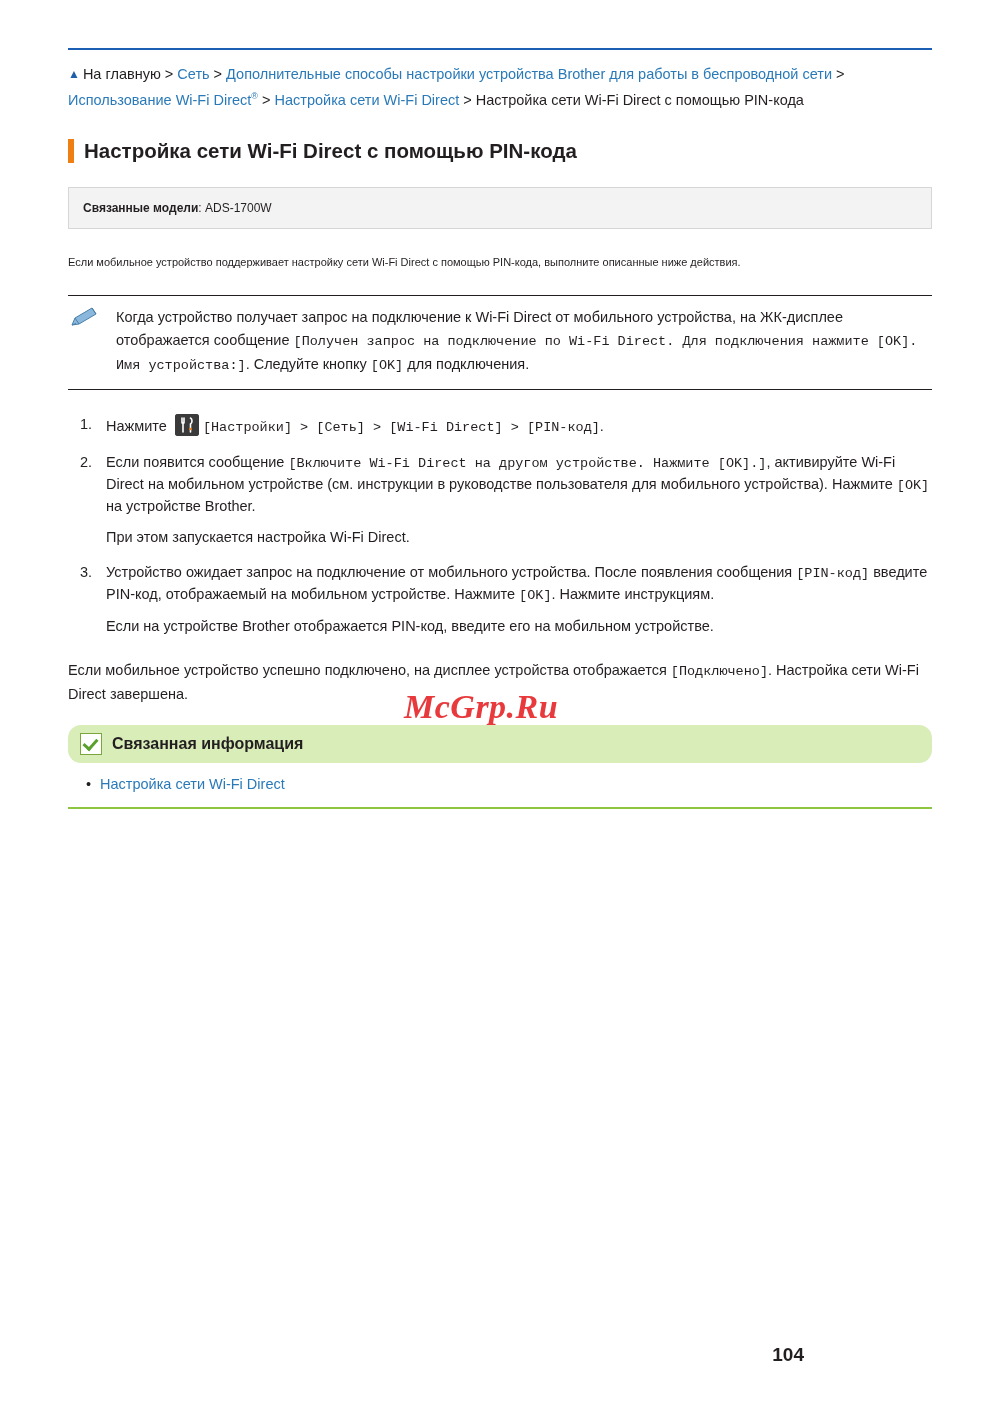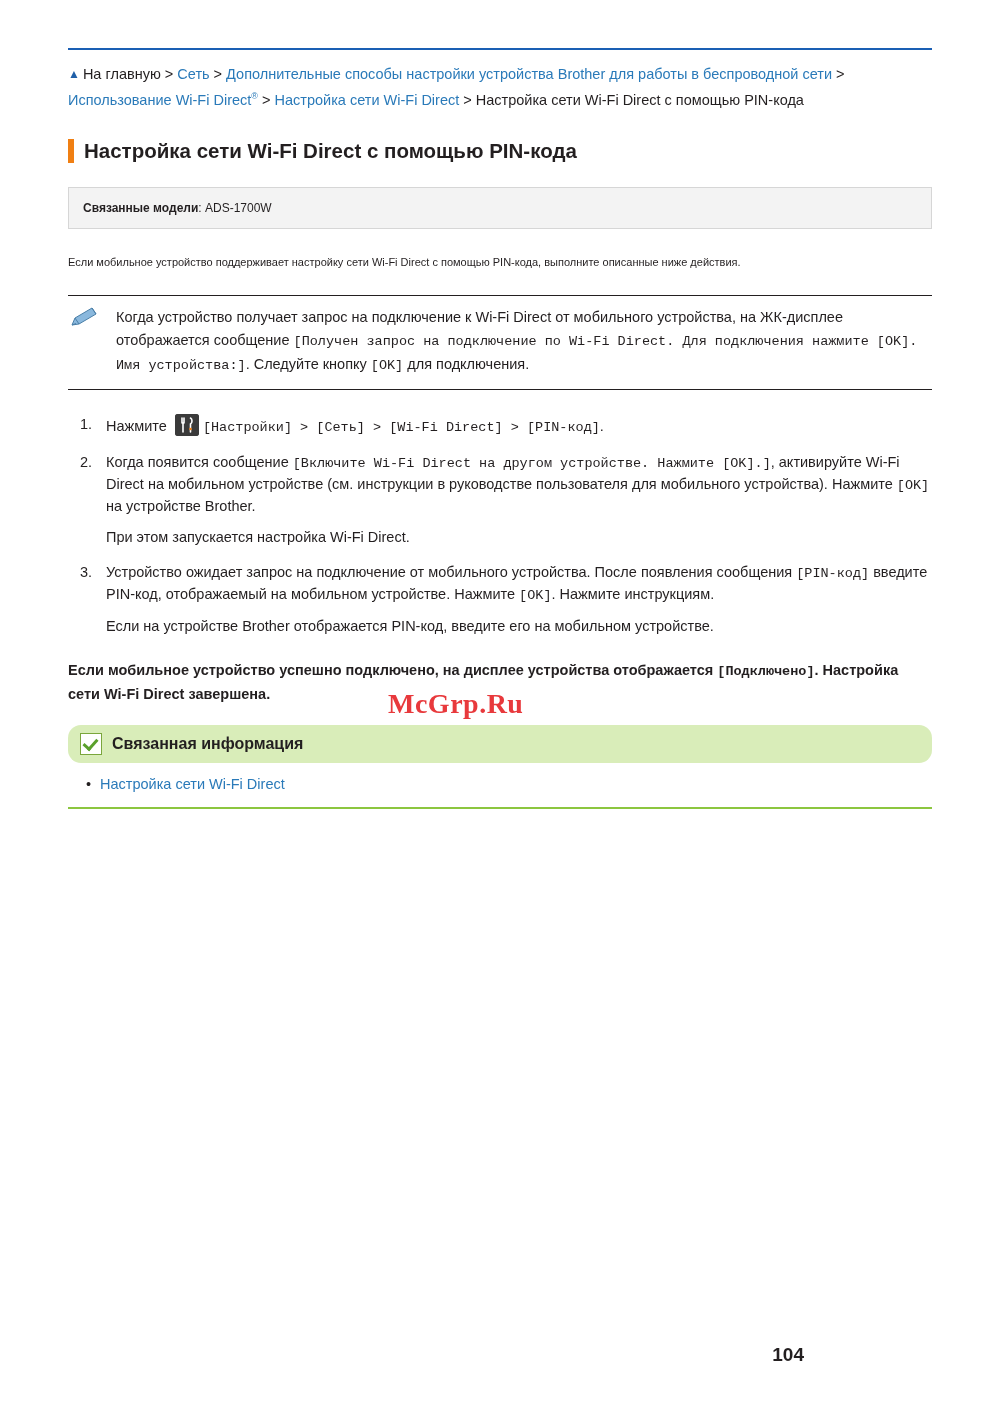--- a/index.html
+++ b/index.html
@@ -149,29 +149,29 @@
     vertical-align: -5px;
     margin: 0 4px;
     position: relative;
   }
   .settings-icon svg { display: block; }
   
   p.closing {
     font-size: 14.5px;
     line-height: 22px;
     margin: 22px 0 0 0;
-    font-weight: bold;
   }
   
   .watermark {
     position: absolute;
-    left: 388px;
+    left: 404px;
     top: 688px;
     font-family: "Liberation Serif", serif;
-    font-size: 28px;
+    font-size: 34px;
+    font-style: italic;
     font-weight: bold;
     color: #e8393c;
     letter-spacing: 0.5px;
   }
   
   .related {
     margin-top: 20px;
     position: relative;
   }
   .related-bar {
@@ -285,21 +285,21 @@
     <ol class="steps">
       <li>
         <span>Нажмите </span><span class="settings-icon"><svg width="24" height="22" viewBox="0 0 24 22" xmlns="http://www.w3.org/2000/svg">
               <rect x="0" y="0" width="24" height="22" rx="3" fill="#3a3a3a"></rect>
               <path d="M7 4 L7 9 M9 4 L9 9 M8 9 L8 18" stroke="#ffffff" stroke-width="1.6" fill="none" stroke-linecap="round"></path>
               <path d="M15.5 4 C17.5 5 17.5 9 15.5 10 L15.5 18" stroke="#ffffff" stroke-width="1.6" fill="none" stroke-linecap="round"></path>
               <circle cx="15.5" cy="15" r="1.3" fill="#f07f13"></circle>
             </svg></span><span class="mono">[Настройки] &gt; [Сеть] &gt; [Wi-Fi Direct] &gt; [PIN-код]</span><span>.</span>
       </li>
       <li>
-        <span>Когда появится сообщение </span><span class="mono">[Включите Wi-Fi Direct на другом устройстве. Нажмите [OK].]</span><span>, активируйте Wi-Fi Direct на мобильном устройстве (см. инструкции в руководстве пользователя для мобильного устройства). Нажмите </span><span class="mono">[OK]</span><span> на устройстве Brother.</span>
+        <span>Если появится сообщение </span><span class="mono">[Включите Wi-Fi Direct на другом устройстве. Нажмите [OK].]</span><span>, активируйте Wi-Fi Direct на мобильном устройстве (см. инструкции в руководстве пользователя для мобильного устройства). Нажмите </span><span class="mono">[OK]</span><span> на устройстве Brother.</span>
         <p>При этом запускается настройка Wi-Fi Direct.</p>
       </li>
       <li>
         <span>Устройство ожидает запрос на подключение от мобильного устройства. После появления сообщения </span><span class="mono">[PIN-код]</span><span> введите PIN-код, отображаемый на мобильном устройстве. Нажмите </span><span class="mono">[OK]</span><span>. Нажмите инструкциям.</span>
         <p>Если на устройстве Brother отображается PIN-код, введите его на мобильном устройстве.</p>
       </li>
     </ol>
 
     <p class="closing">
       <span>Если мобильное устройство успешно подключено, на дисплее устройства отображается </span><span class="mono">[Подключено]</span><span>. Настройка сети Wi-Fi Direct завершена.</span>

